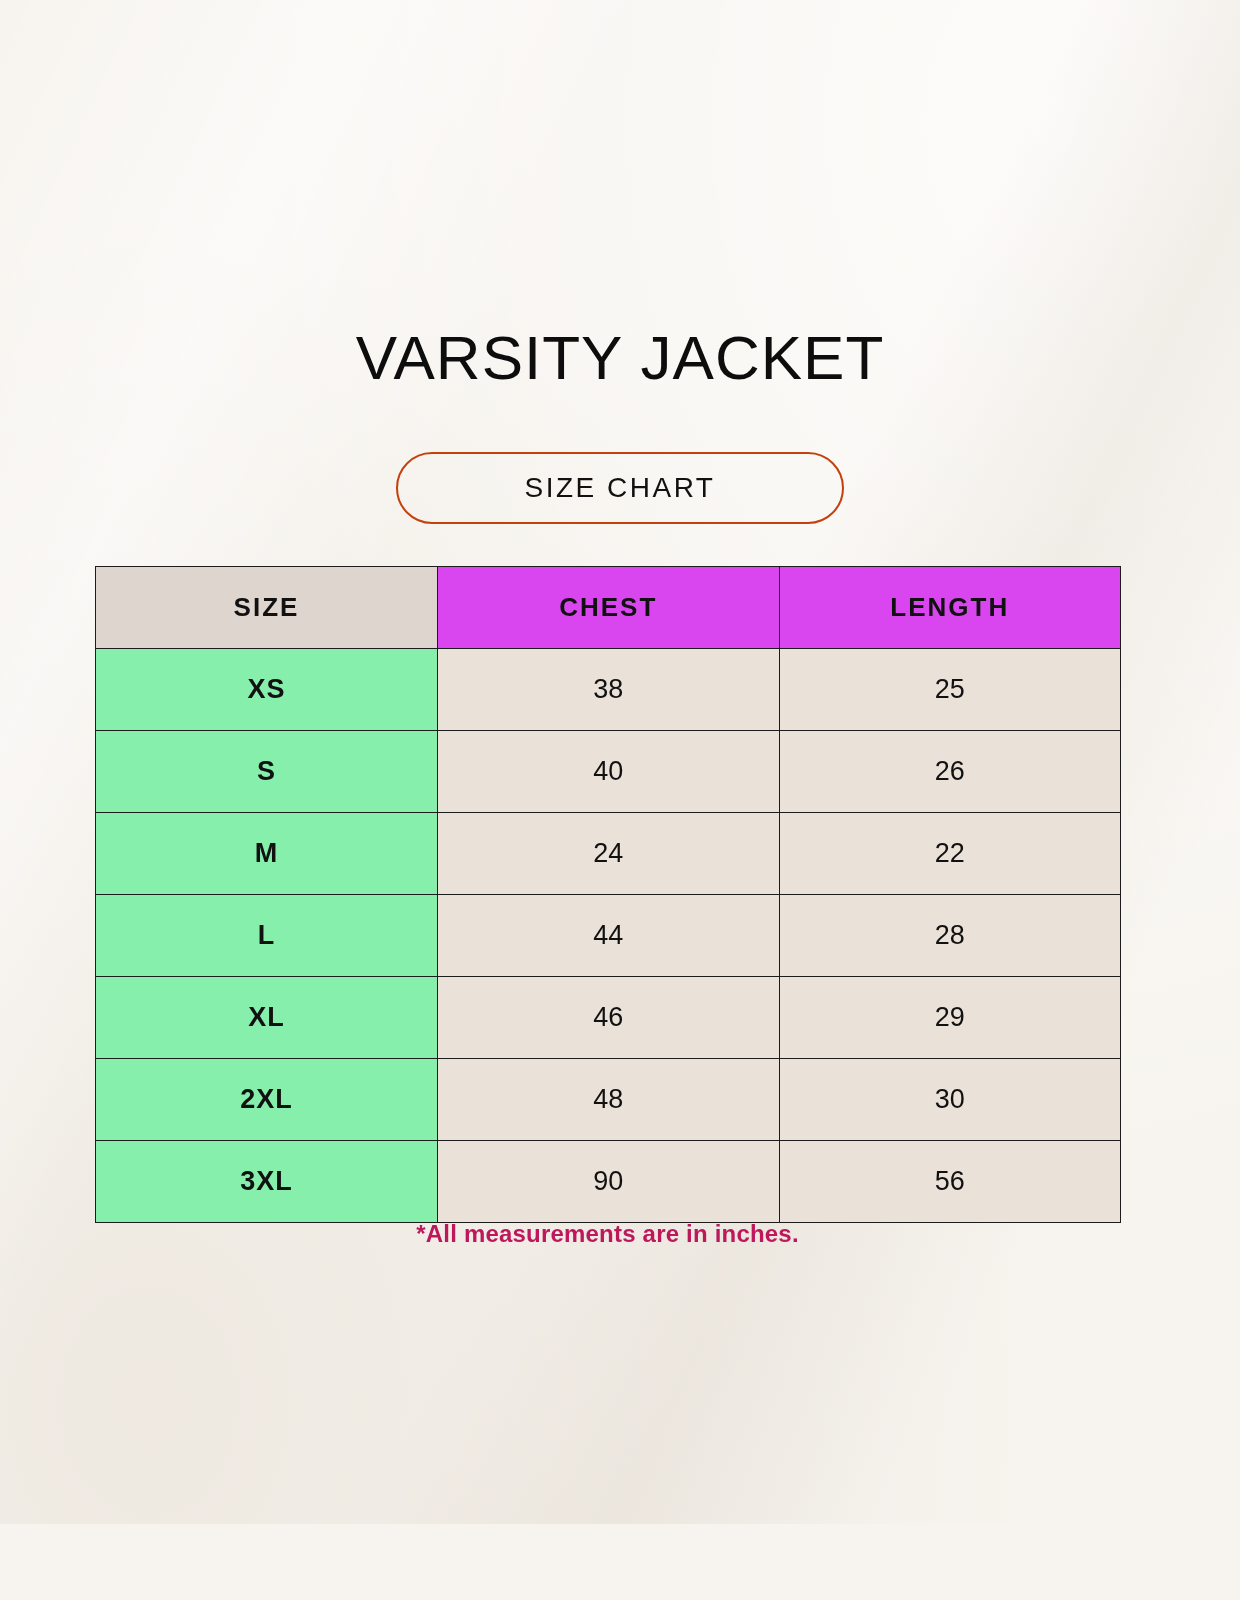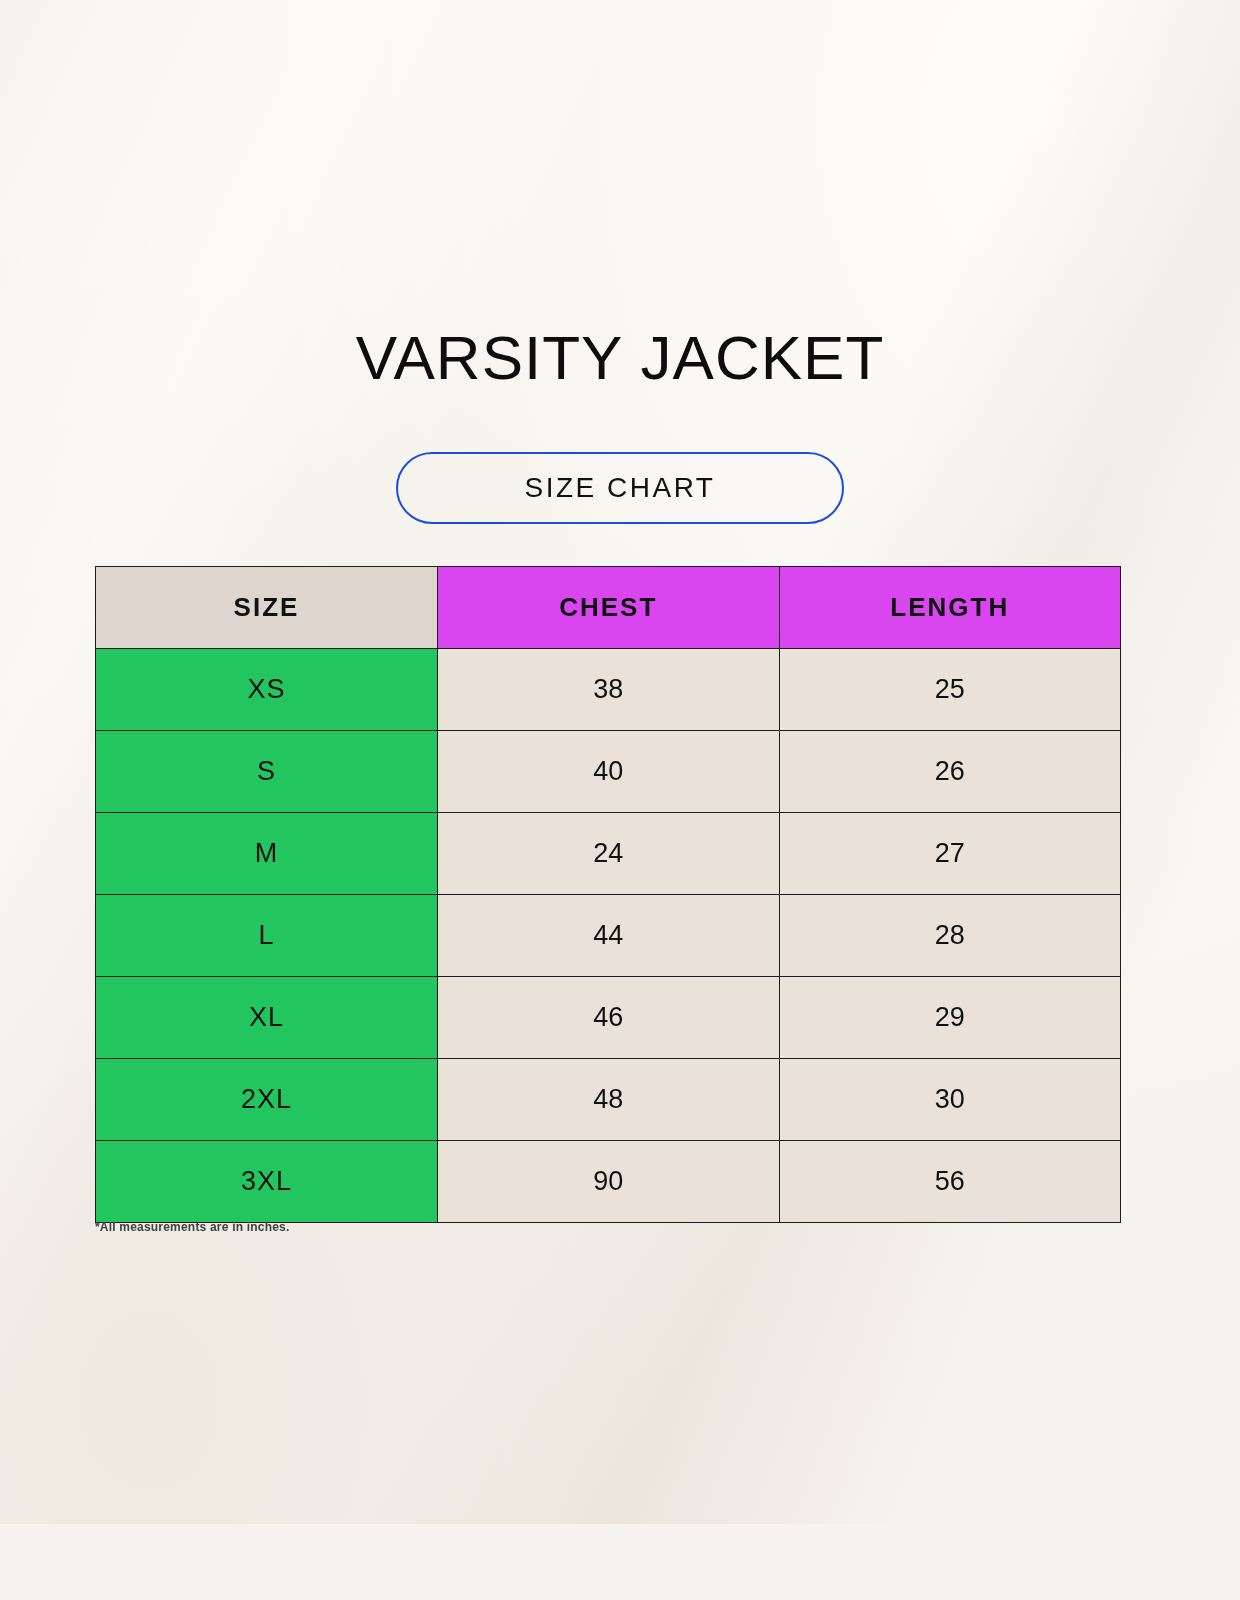--- a/index.html
+++ b/index.html
@@ -47,21 +47,21 @@
     white-space: nowrap;
   }
 
   .pill {
     position: absolute;
     top: 452px;
     left: 50%;
     transform: translateX(-50%);
     width: 444px;
     height: 68px;
-    border: 2px solid #1d4ed8;
+    border: 2px solid #c2410c;
     border-radius: 40px;
     display: flex;
     align-items: center;
     justify-content: center;
     background: transparent;
   }
   .pill-label {
     font-size: 28px;
     letter-spacing: 2.5px;
     font-weight: 400;
@@ -96,41 +96,41 @@
     letter-spacing: 2px;
   }
   th.h-size {
     background: #ded5cf;
   }
   th.h-meas {
     background: #d946ef;
   }
 
   tbody td.size-cell {
-    background: #22c55e;
+    background: #86efac;
     font-size: 27px;
-    font-weight: normal;
+    font-weight: bold;
     letter-spacing: 1px;
   }
   tbody td.val-cell {
     background: #eae2d8;
     font-size: 27px;
     font-weight: 400;
   }
 
   .footnote {
     position: absolute;
     left: 95px;
     top: 1220px;
     width: 1025px;
-    text-align: left;
-    font-size: 12px;
+    text-align: center;
+    font-size: 24px;
     font-weight: bold;
     letter-spacing: 0.2px;
-    color: #404040;
+    color: #be185d;
   }
 </style>
 </head>
 <body>
 
 <div class="page">
   <div class="bg-wash"></div>
 
   <div class="title">VARSITY JACKET</div>
 
@@ -159,21 +159,21 @@
           <td class="val-cell">25</td>
         </tr>
         <tr>
           <td class="size-cell">S</td>
           <td class="val-cell">40</td>
           <td class="val-cell">26</td>
         </tr>
         <tr>
           <td class="size-cell">M</td>
           <td class="val-cell">24</td>
-          <td class="val-cell">27</td>
+          <td class="val-cell">22</td>
         </tr>
         <tr>
           <td class="size-cell">L</td>
           <td class="val-cell">44</td>
           <td class="val-cell">28</td>
         </tr>
         <tr>
           <td class="size-cell">XL</td>
           <td class="val-cell">46</td>
           <td class="val-cell">29</td>

